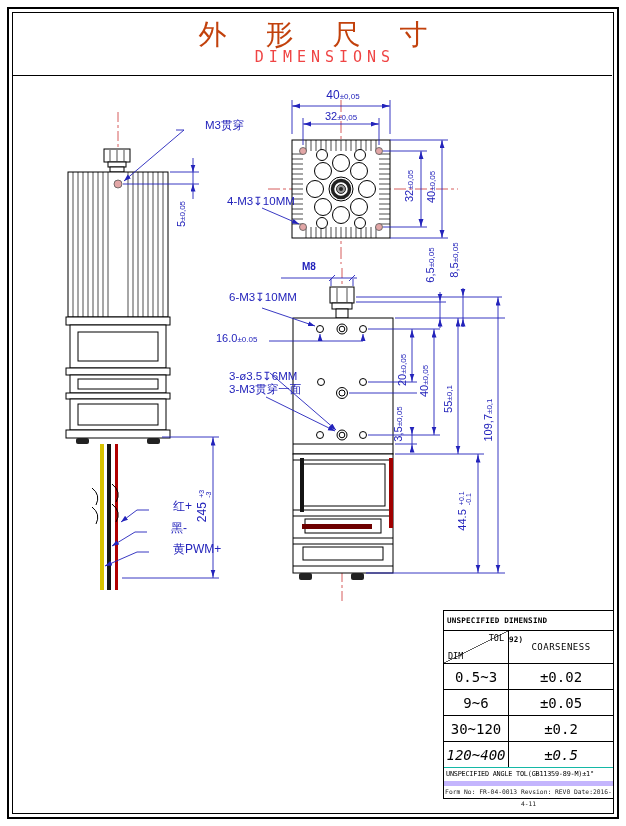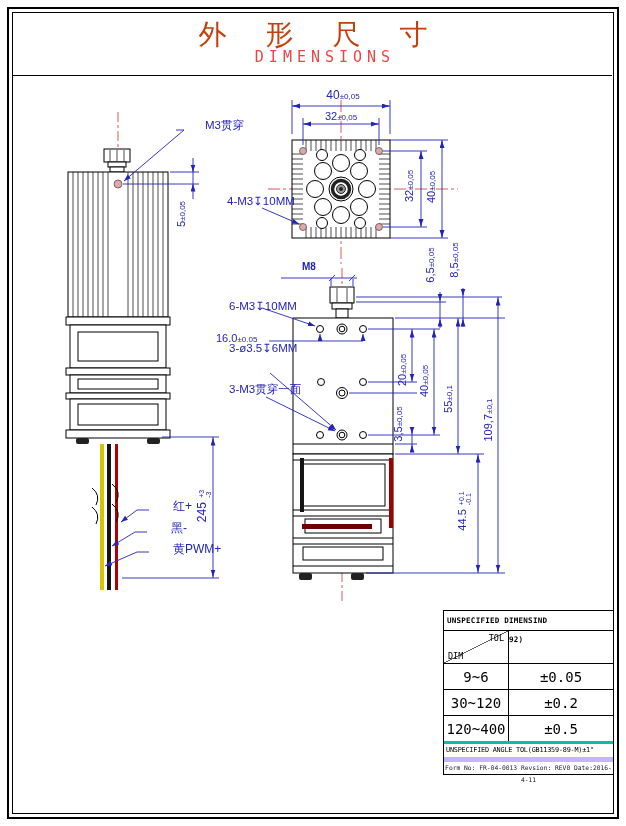--- a/index.html
+++ b/index.html
@@ -48,21 +48,21 @@
   .tt-title { height:19px; border-bottom:1px solid #000; font-size:7.6px; font-weight:bold; line-height:19px; padding-left:3px; letter-spacing:0.2px; }
   .tt-head { display:flex; height:32px; border-bottom:1px solid #000; }
   .tt-diag {
     position:relative; width:64px; border-right:1px solid #000;
     background:linear-gradient(to bottom right,#fff calc(50% - 0.6px),#000 50%,#fff calc(50% + 0.6px));
   }
   .tt-diag .tl { position:absolute; right:4px; top:2px; font-size:8.5px; }
   .tt-diag .dm { position:absolute; left:4px; bottom:2px; font-size:8.5px; }
   .tt-co { flex:1; display:flex; align-items:center; justify-content:center; font-size:9px; letter-spacing:0.5px; }
   .tt-row { display:flex; height:25px; border-bottom:1px solid #000; }
-  .tt-row:nth-last-child(3) { border-bottom:3px solid #14b8a6; }
+  .tt-row:nth-last-child(3) { border-bottom:1px solid #14b8a6;font-style:italic; }
   .tt-c1 { width:64px; border-right:1px solid #000; display:flex; align-items:center; justify-content:center; font-size:14px; }
   .tt-c2 { flex:1; display:flex; align-items:center; justify-content:center; font-size:14px; }
   .tt-angle { height:13px; font-size:6.8px; line-height:13px; padding-left:2px; border-bottom:5px solid #c4b5fd; letter-spacing:-0.2px; }
   .tt-form { height:12px; font-size:6.3px; line-height:12px; text-align:center; color:#222; }
 </style>
 </head>
 <body>
 
 <div class="sheet">
   <div class="outer-border"></div>
@@ -389,25 +389,25 @@
     <span>32</span><span class="tol">±0,05</span>
   </div>
   <div class="vdim" style="left:410px; top:186px;">
     <span>32</span><span class="tol">±0,05</span>
   </div>
   <div class="vdim" style="left:432px; top:187px;">
     <span>40</span><span class="tol">±0,05</span>
   </div>
 
   <div class="lbl m8lbl" style="left:281px; top:261px;">M8</div>
-  <div class="lbl" style="left:208px; top:300px;">6-M3↧10MM</div>
+  <div class="lbl" style="left:208px; top:291px;">6-M3↧10MM</div>
   <div class="dim" style="left:216px; top:332px;">
     <span>16.0</span><span class="tol">±0.05</span>
   </div>
-  <div class="lbl" style="left:208px; top:342px;">3-ø3.5↧6MM</div>
+  <div class="lbl" style="left:208px; top:370px;">3-ø3.5↧6MM</div>
   <div class="lbl" style="left:208px; top:383px;">3-M3贯穿一面</div>
 
   <div class="vdim" style="left:431px; top:265px;">
     <span>6,5</span><span class="tol">±0,05</span>
   </div>
   <div class="vdim" style="left:455px; top:260px;">
     <span>8,5</span><span class="tol">±0,05</span>
   </div>
   <div class="vdim" style="left:403px; top:370px;">
     <span>20</span><span class="tol">±0,05</span>
@@ -443,20 +443,25 @@
       </span>
   </div>
 
   <div class="tol-table">
     <div class="tt-title">UNSPECIFIED DIMENSIND TOL(GB/T1804-92)</div>
     <div class="tt-head">
       <div class="tt-diag">
         <span class="tl">TOL</span>
         <span class="dm">DIM</span>
       </div>
+      <div class="tt-co">COARSENESS</div>
+    </div>
+    <div class="tt-row">
+      <div class="tt-c1">0.5~3</div>
+      <div class="tt-c2">±0.02</div>
     </div>
     <div class="tt-row">
       <div class="tt-c1">9~6</div>
       <div class="tt-c2">±0.05</div>
     </div>
     <div class="tt-row">
       <div class="tt-c1">30~120</div>
       <div class="tt-c2">±0.2</div>
     </div>
     <div class="tt-row">

